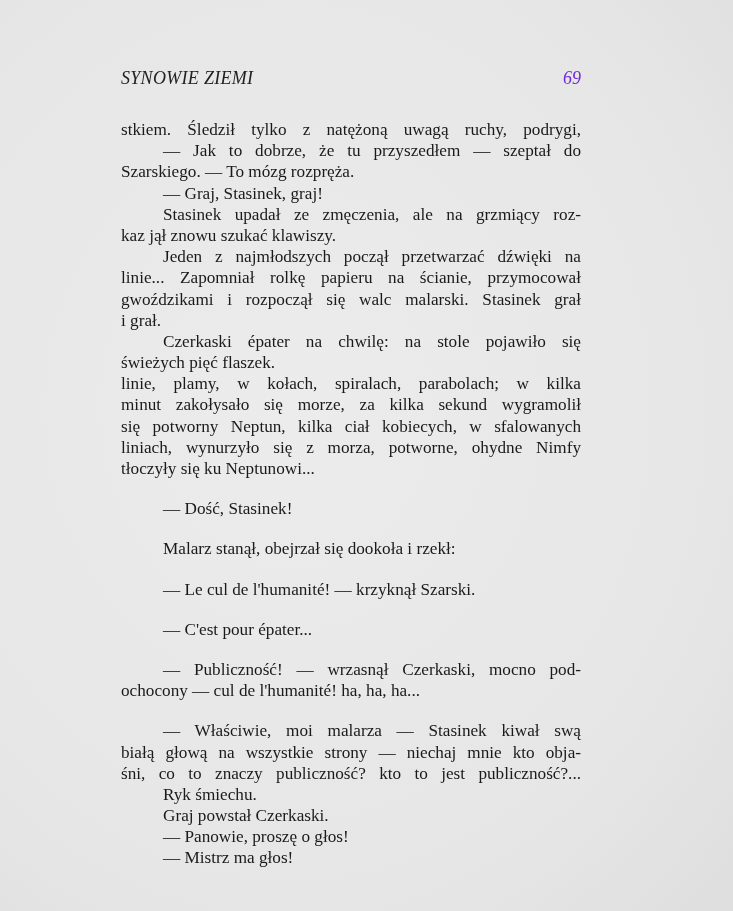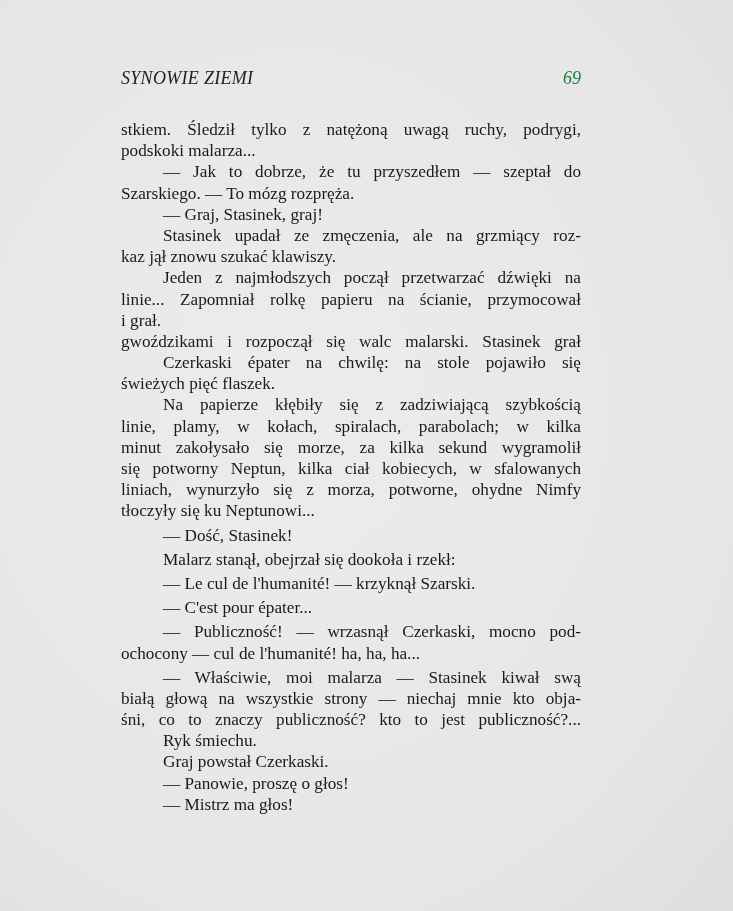--- a/index.html
+++ b/index.html
@@ -15,58 +15,56 @@
     position: absolute; left: 121px; top: 68px; width: 460px;
   }
   .header {
     display: flex; justify-content: space-between; align-items: baseline;
     height: 30px;
   }
   .running-title {
     font-style: italic; font-size: 18px; letter-spacing: 0.3px; color: #222;
   }
   .page-number {
-    font-style: italic; font-size: 18px; color: #15803d;
+    font-style: italic; font-size: 18px; color: #6d28d9;
   }
   .body {
     margin-top: 21px;
     font-size: 17.2px; line-height: 21.2px;
   }
   .line {
     display: block; white-space: nowrap;
     text-align: justify; text-align-last: justify;
     height: 21.2px;
   }
   .line.last { text-align-last: left; }
   .line.indent { padding-left: 42px; }
-  .line.spaced { margin-top: 3px; }
+  .line.spaced { margin-top: 19px; }
 </style>
 </head>
 <body>
 
 <div class="page">
   <div class="header">
     <span class="running-title">SYNOWIE ZIEMI</span>
     <span class="page-number">69</span>
   </div>
   <div class="body" id="body-text">
       <span class="line">stkiem.  Śledził tylko z natężoną uwagą ruchy, podrygi,</span>
-      <span class="line last">podskoki malarza...</span>
       <span class="line indent">— Jak to dobrze, że tu przyszedłem — szeptał do</span>
       <span class="line last">Szarskiego. — To mózg rozpręża.</span>
       <span class="line indent last">— Graj, Stasinek, graj!</span>
       <span class="line indent">Stasinek upadał ze zmęczenia, ale na grzmiący roz-</span>
       <span class="line last">kaz jął znowu szukać klawiszy.</span>
       <span class="line indent">Jeden z najmłodszych począł przetwarzać dźwięki na</span>
       <span class="line">linie...  Zapomniał rolkę papieru na ścianie, przymocował</span>
+      <span class="line">gwoździkami i rozpoczął się walc malarski.  Stasinek grał</span>
       <span class="line last">i grał.</span>
-      <span class="line">gwoździkami i rozpoczął się walc malarski.  Stasinek grał</span>
       <span class="line indent">Czerkaski épater na chwilę: na stole pojawiło się</span>
       <span class="line last">świeżych pięć flaszek.</span>
-      <span class="line indent">Na papierze kłębiły się z zadziwiającą szybkością</span>
       <span class="line">linie, plamy, w kołach, spiralach, parabolach; w kilka</span>
       <span class="line">minut zakołysało się morze, za kilka sekund wygramolił</span>
       <span class="line">się potworny Neptun, kilka ciał kobiecych, w sfalowanych</span>
       <span class="line">liniach, wynurzyło się z morza, potworne, ohydne Nimfy</span>
       <span class="line last">tłoczyły się ku Neptunowi...</span>
       <span class="line indent last spaced">— Dość, Stasinek!</span>
       <span class="line indent last spaced">Malarz stanął, obejrzał się dookoła i rzekł:</span>
       <span class="line indent last spaced">— Le cul de l'humanité! — krzyknął Szarski.</span>
       <span class="line indent last spaced">— C'est pour épater...</span>
       <span class="line indent spaced">— Publiczność! — wrzasnął Czerkaski, mocno pod-</span>

